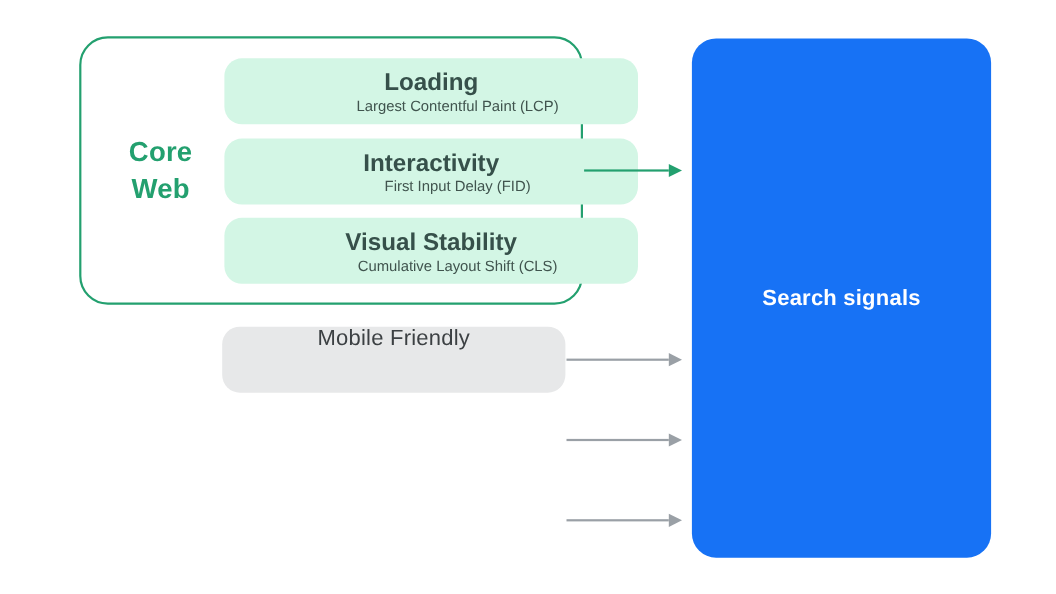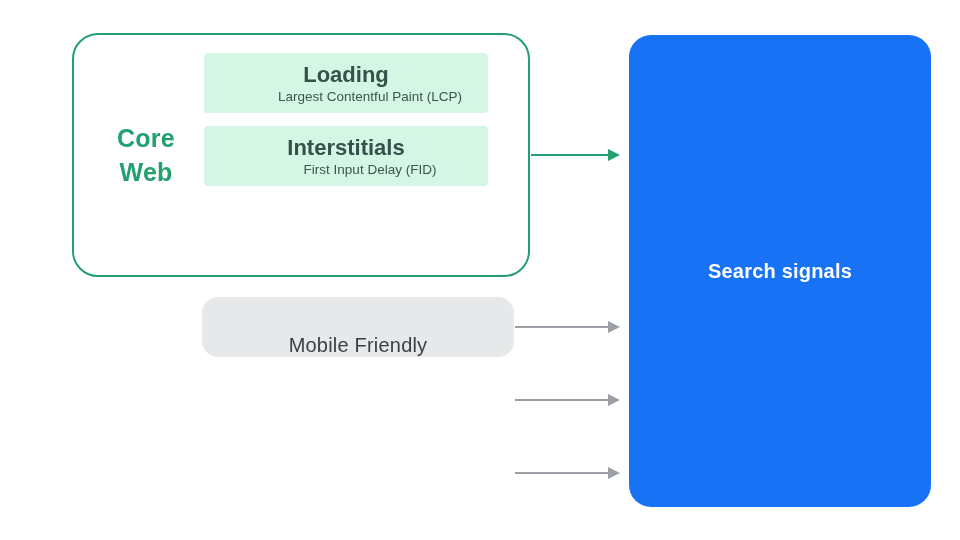--- a/index.html
+++ b/index.html
@@ -41,55 +41,55 @@
     justify-content: center;
     color: var(--green);
     font-size: 25px; font-weight: 700;
     line-height: 34px;
     text-align: center;
     letter-spacing: 0.2px;
   }
   .cwv-card {
     position: absolute;
     left: 130px;
-    width: 284px; height: 60px;
+    width: 376px; height: 60px;
     background: var(--mint);
-    border-radius: 4px;
+    border-radius: 16px;
     display: flex; flex-direction: column;
     align-items: center; justify-content: center;
     text-align: center;
     color: var(--green-card-text);
   }
   .cwv-card .title { font-size: 22px; font-weight: 600; line-height: 26px; }
   .cwv-card .subtitle { font-size: 13.5px; font-weight: 400; line-height: 17px; color: #40544e; margin-left: 48px; }
   .cwv-card-0 { top: 18px; }
   .cwv-card-1 { top: 91px; }
   .cwv-card-2 { top: 163px; }
 
   
   .signal-card {
     position: absolute;
     left: 202px;
     width: 312px; height: 60px;
     background: var(--card-gray);
     border-radius: 16px;
-    display: flex; align-items: flex-end; justify-content: center;
+    display: flex; align-items: flex-start; justify-content: center;
     color: var(--text-dark);
     font-size: 20px; font-weight: 500;
     letter-spacing: 0.2px;
   }
   .signal-card-0 { top: 297px; }
   .signal-card-1 { top: 370px; }
   .signal-card-2 { top: 443px; }
 
   
   .result-box {
     position: absolute;
     left: 629px; top: 35px;
-    width: 302px; height: 472px;
+    width: 272px; height: 472px;
     background: var(--blue);
     border-radius: 22px;
     display: flex; flex-direction: column;
     align-items: center; justify-content: center;
     text-align: center;
     color: var(--white);
     font-size: 20px; font-weight: 700;
     line-height: 26px;
     letter-spacing: 0.2px;
   }
@@ -124,22 +124,26 @@
     <div class="cwv-label">
       <span>Core</span>
       <span>Web</span>
     </div>
 
     <div class="cwv-card cwv-card-0">
       <div class="title">Loading</div>
       <div class="subtitle">Largest Contentful Paint (LCP)</div>
     </div>
     <div class="cwv-card cwv-card-1">
-      <div class="title">Interstitials</div>
+      <div class="title">Interactivity</div>
       <div class="subtitle">First Input Delay (FID)</div>
+    </div>
+    <div class="cwv-card cwv-card-2">
+      <div class="title">Visual Stability</div>
+      <div class="subtitle">Cumulative Layout Shift (CLS)</div>
     </div>
   </div>
 
   <div class="signal-card signal-card-0">
     <span>Mobile Friendly</span>
   </div>
 
   <div class="arrow arrow-green"></div>
   <div class="arrow arrow-gray arrow-gray-0"></div>
   <div class="arrow arrow-gray arrow-gray-1"></div>

